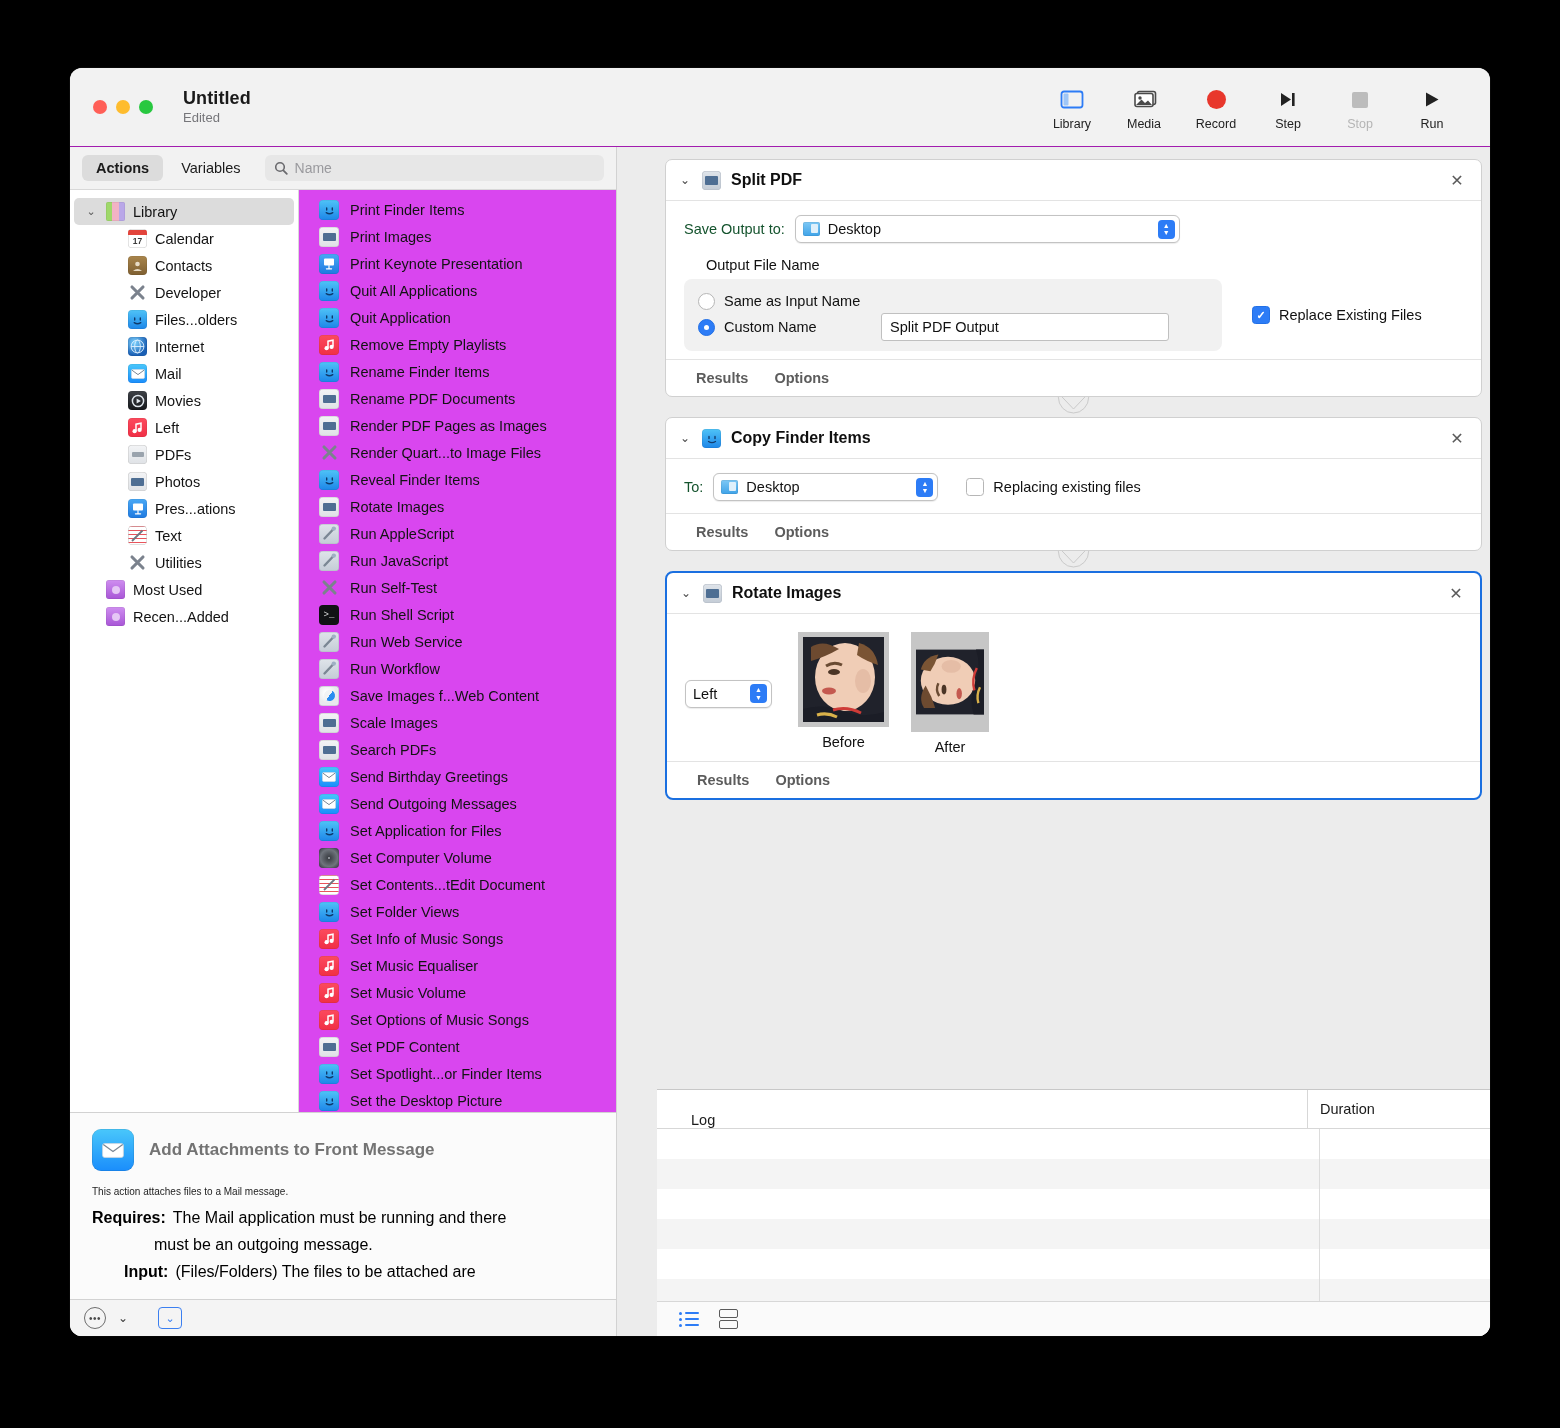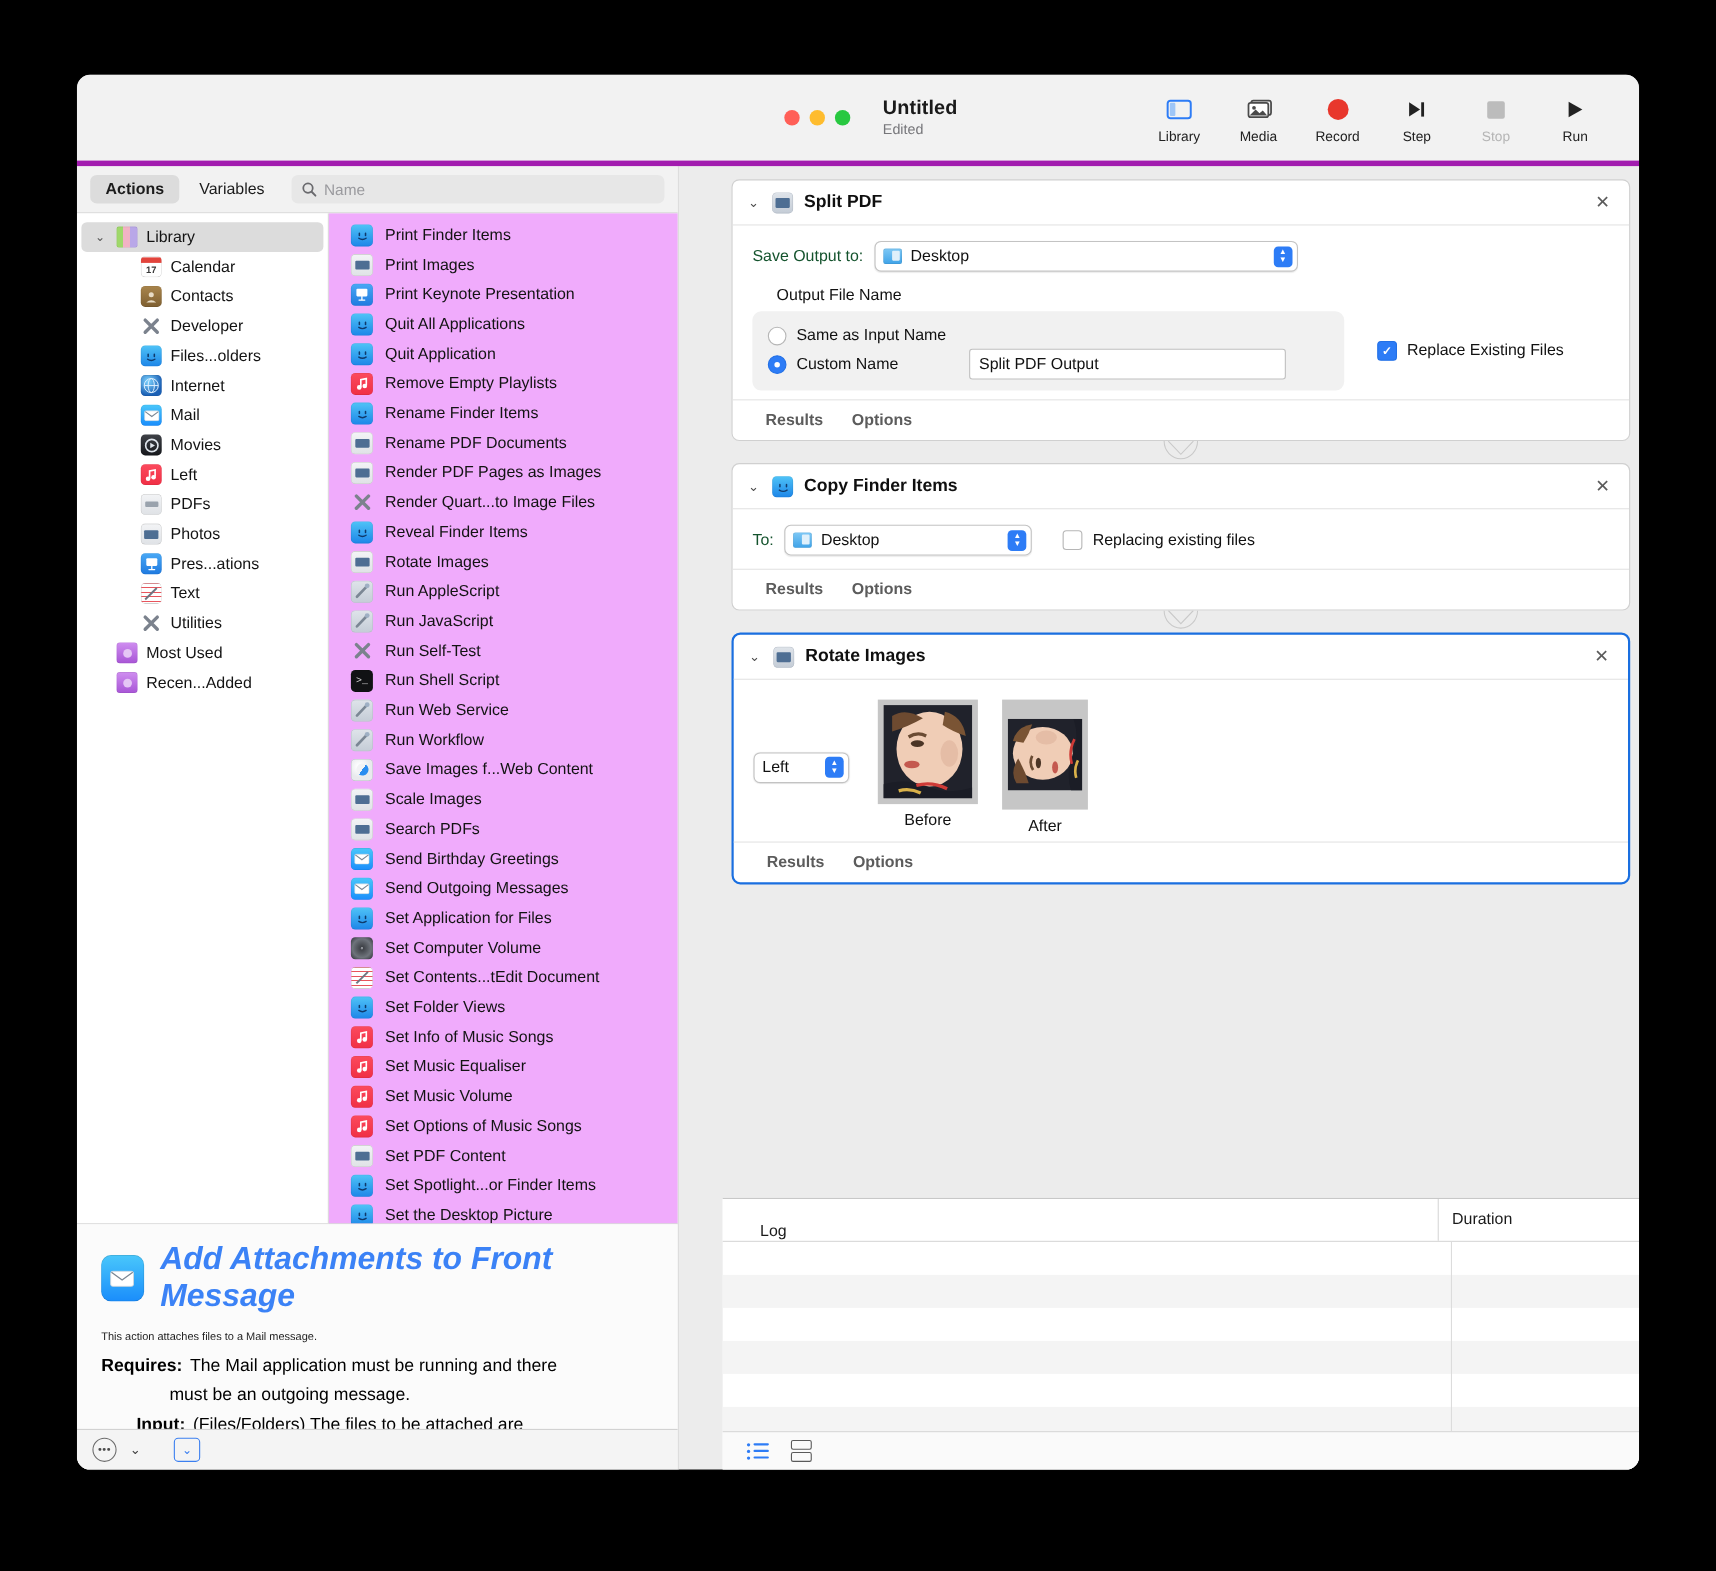--- a/index.html
+++ b/index.html
@@ -21,25 +21,24 @@
     background: #ececec;
     border-radius: 12px;
     box-shadow: 0 16px 60px rgba(0,0,0,0.85), 0 0 0 0.5px rgba(255,255,255,0.10);
     overflow: hidden;
     display: flex; flex-direction: column;
   }
   
   .titlebar {
     height: 78px;
     background: #f2f2f2;
-    border-bottom: 5px solid #a21caf;
+    border-bottom: 1px solid #a21caf;
     display: flex; align-items: center;
     position: relative;
     flex: none;
-    justify-content: center;
   }
   .traffic {
     display: flex; gap: 9px;
     margin-left: 23px;
   }
   .tl { width: 14px; height: 14px; border-radius: 50%; }
   .tl.red { background: #ff5f57; }
   .tl.yellow { background: #febc2e; }
   .tl.green { background: #28c840; }
   .doctitle {
@@ -147,21 +146,21 @@
   .ico.util, .ico.dev { background: transparent; box-shadow:none; color:#6f7682; font-size:15px; }
   .ico.folder { background: linear-gradient(180deg,#cf8ef0,#a855d6); border-radius:3px; }
   .ico.folder .d { width:8px;height:8px;border-radius:50%;background:#e5c6f5; }
   .ico.auto { background: linear-gradient(180deg,#dfe4ea,#c4ccd6); box-shadow: inset 0 0 0 0.5px #b3bac4; }
   .ico.terminal { background:#111214; border-radius:4px; color:#d8d8d8; font-size:9px; font-family:"Liberation Mono",monospace;}
   .ico.safari { background: radial-gradient(circle at 40% 35%, #ffffff 10%, #e8eaed 55%); box-shadow: inset 0 0 0 0.5px #b7bcc4; }
   .ico.safari .nd { width:11px;height:11px;border-radius:50%;background:conic-gradient(#2a8df0 0 50%, #f2f3f5 50% 100%); transform:rotate(35deg);}
   .ico.cd { background: radial-gradient(circle at 50% 50%, #8d9097 6%, #3f4248 10%, #6f747c 60%, #2e3137 100%); }
 
   .actionlist {
-    flex: 1; background: #f0abfc;
+    flex: 1; background: #d946ef;
     overflow: hidden; padding-top: 6px;
   }
   .arow {
     height: 27px; display: flex; align-items: center;
     gap: 11px; padding-left: 20px;
     font-size: 14.5px; color: #131313;
   }
   .arow .ico { width: 20px; height: 20px; }
 
   
@@ -172,21 +171,21 @@
     overflow: hidden;
   }
   .deschead { display: flex; align-items: center; gap: 15px; }
   .deschead .bigicon {
     width: 42px; height: 42px; border-radius: 9px;
     background: linear-gradient(180deg,#49c7fb,#1a8dfb);
     display: flex; align-items: center; justify-content: center;
     font-size: 20px; color: #fff;
     box-shadow: inset 0 0 0 0.5px rgba(0,0,0,0.15);
   }
-  .desctitle { font-size: 29px; font-weight: bold; color: #3b82f6; font-style: italic; }
+  .desctitle { font-size: 17px; font-weight: bold; color: #737373; }
   .descbody { font-size: 10px; color: #1d1d1d; margin-top: 14px; line-height: 1.45; }
   .descrow { display: flex; gap: 7px; margin-top: 9px; }
   .descrow .k { font-weight: bold; white-space: nowrap; }
   .descrow.ind { padding-left: 62px; }
   .descrow .v { }
 
   .leftstatus {
     flex: none; height: 36px;
     background: #f4f4f4;
     border-top: 1px solid #d2d2d2;

